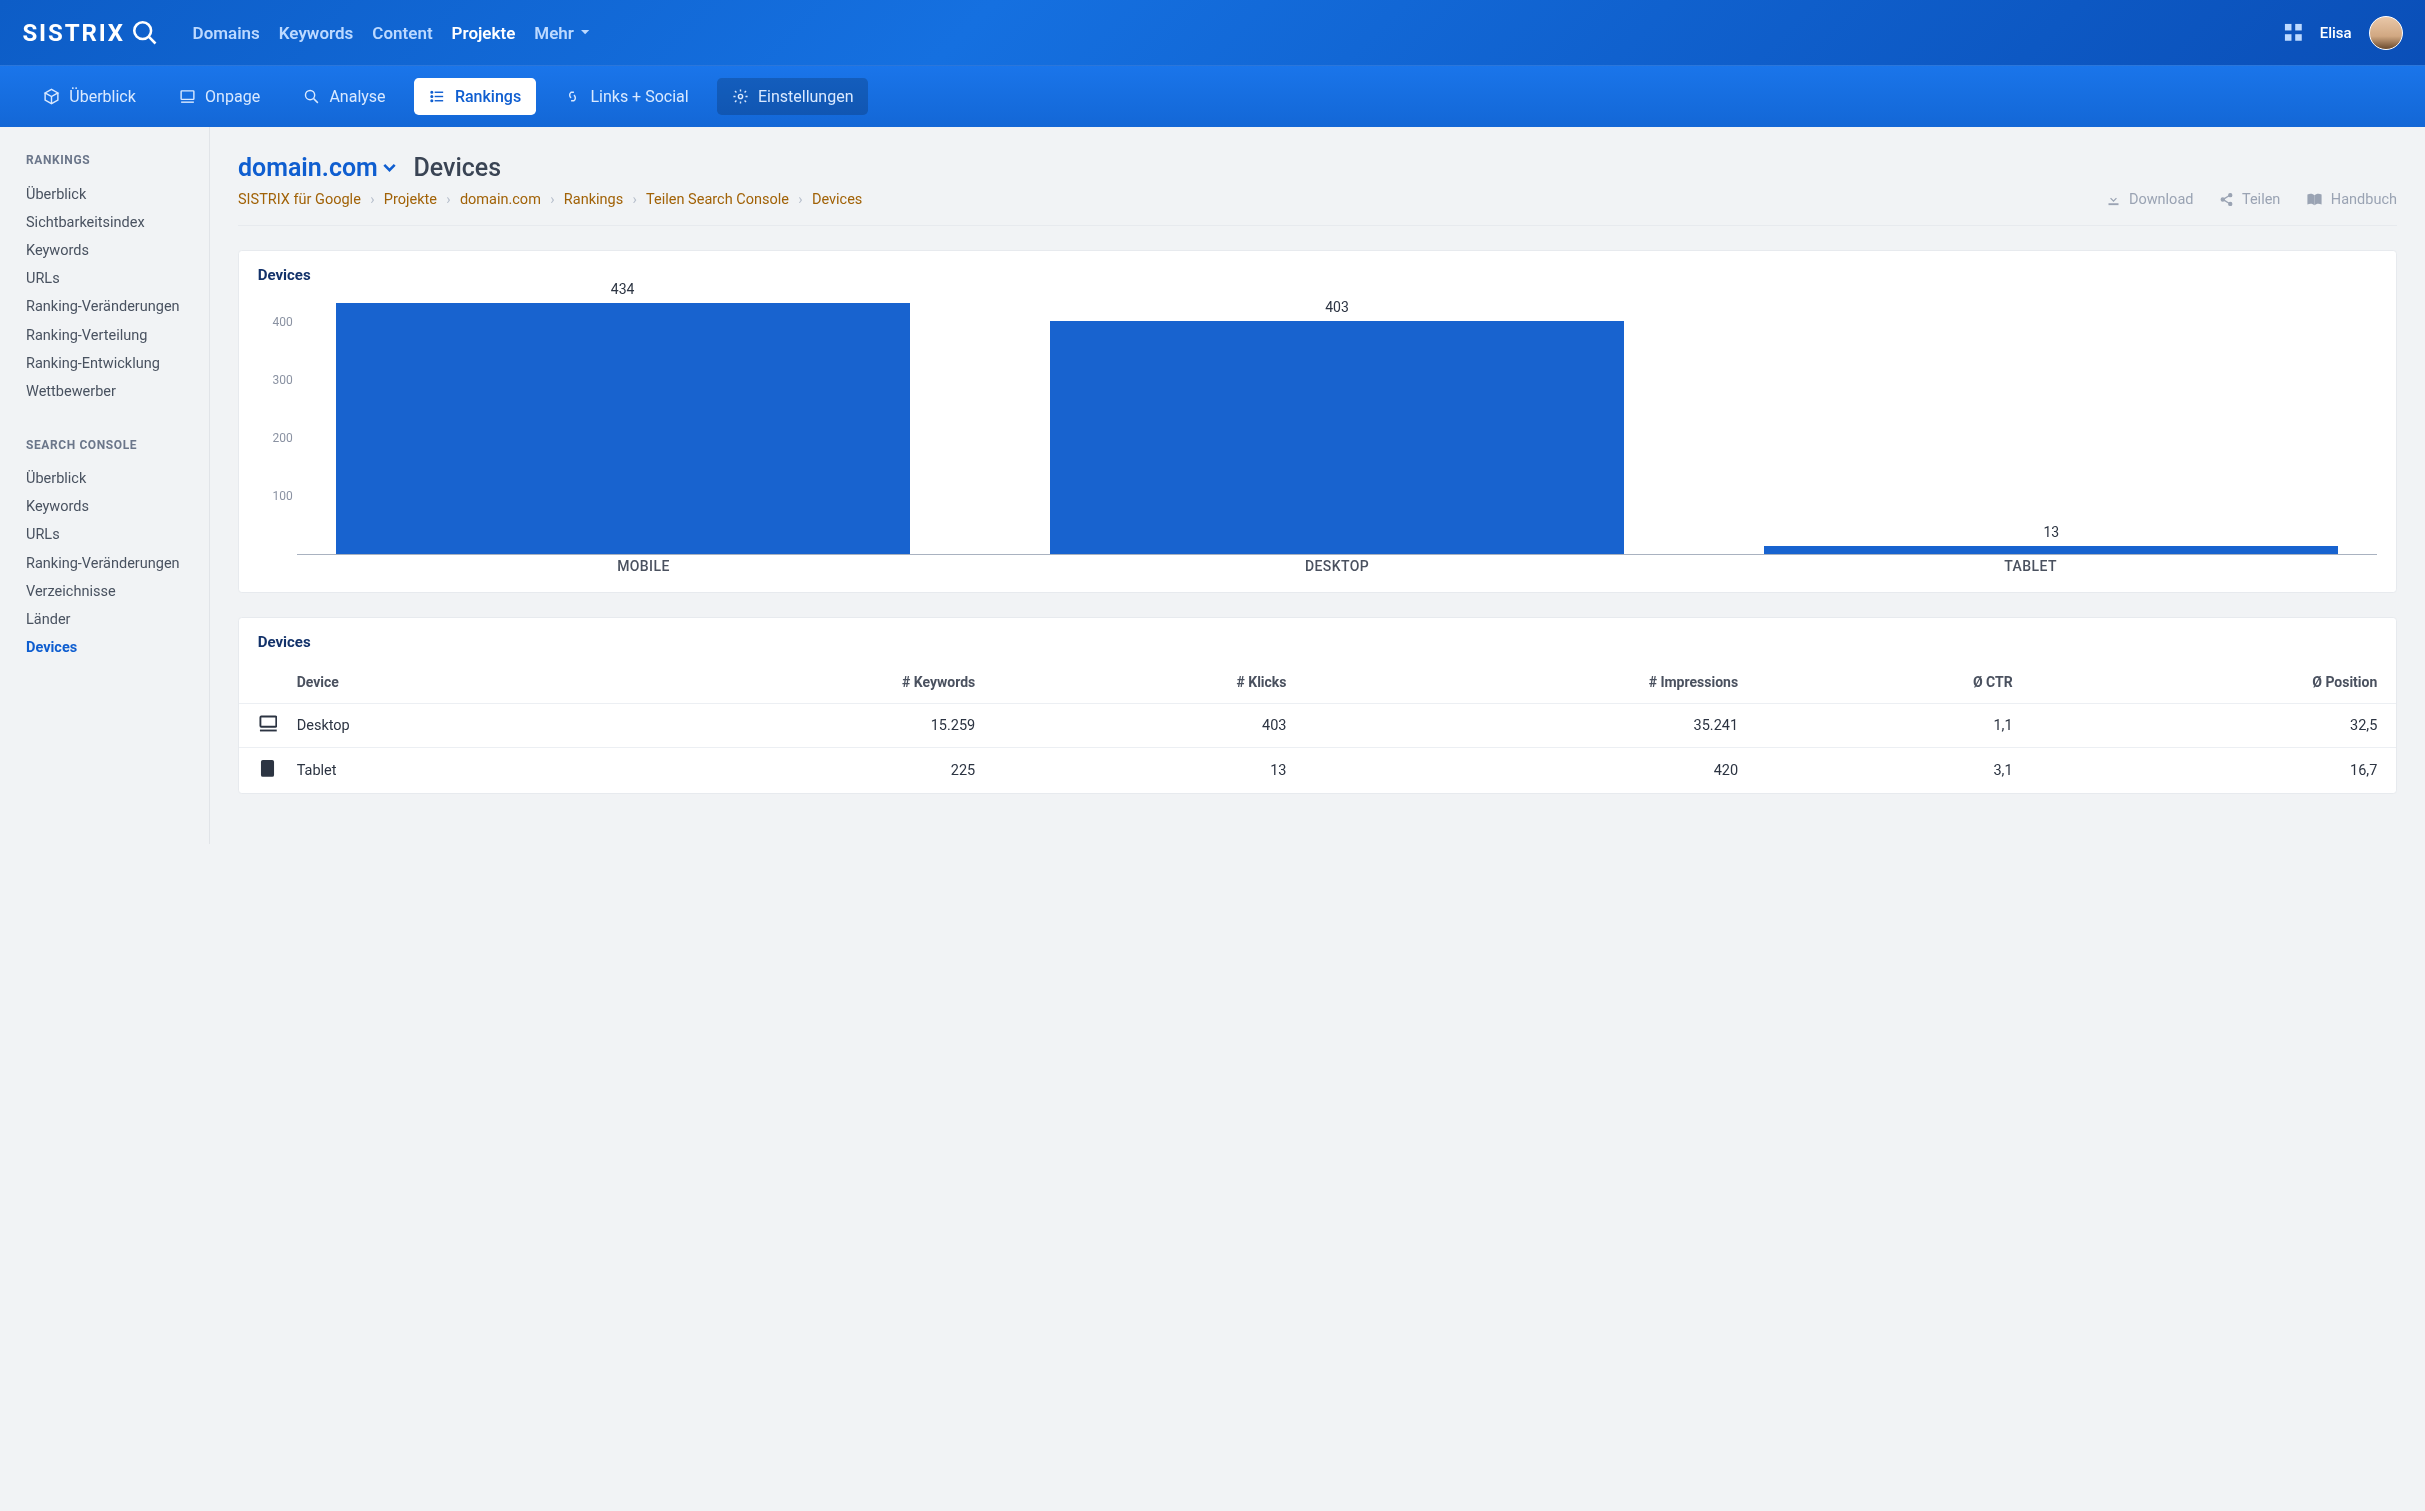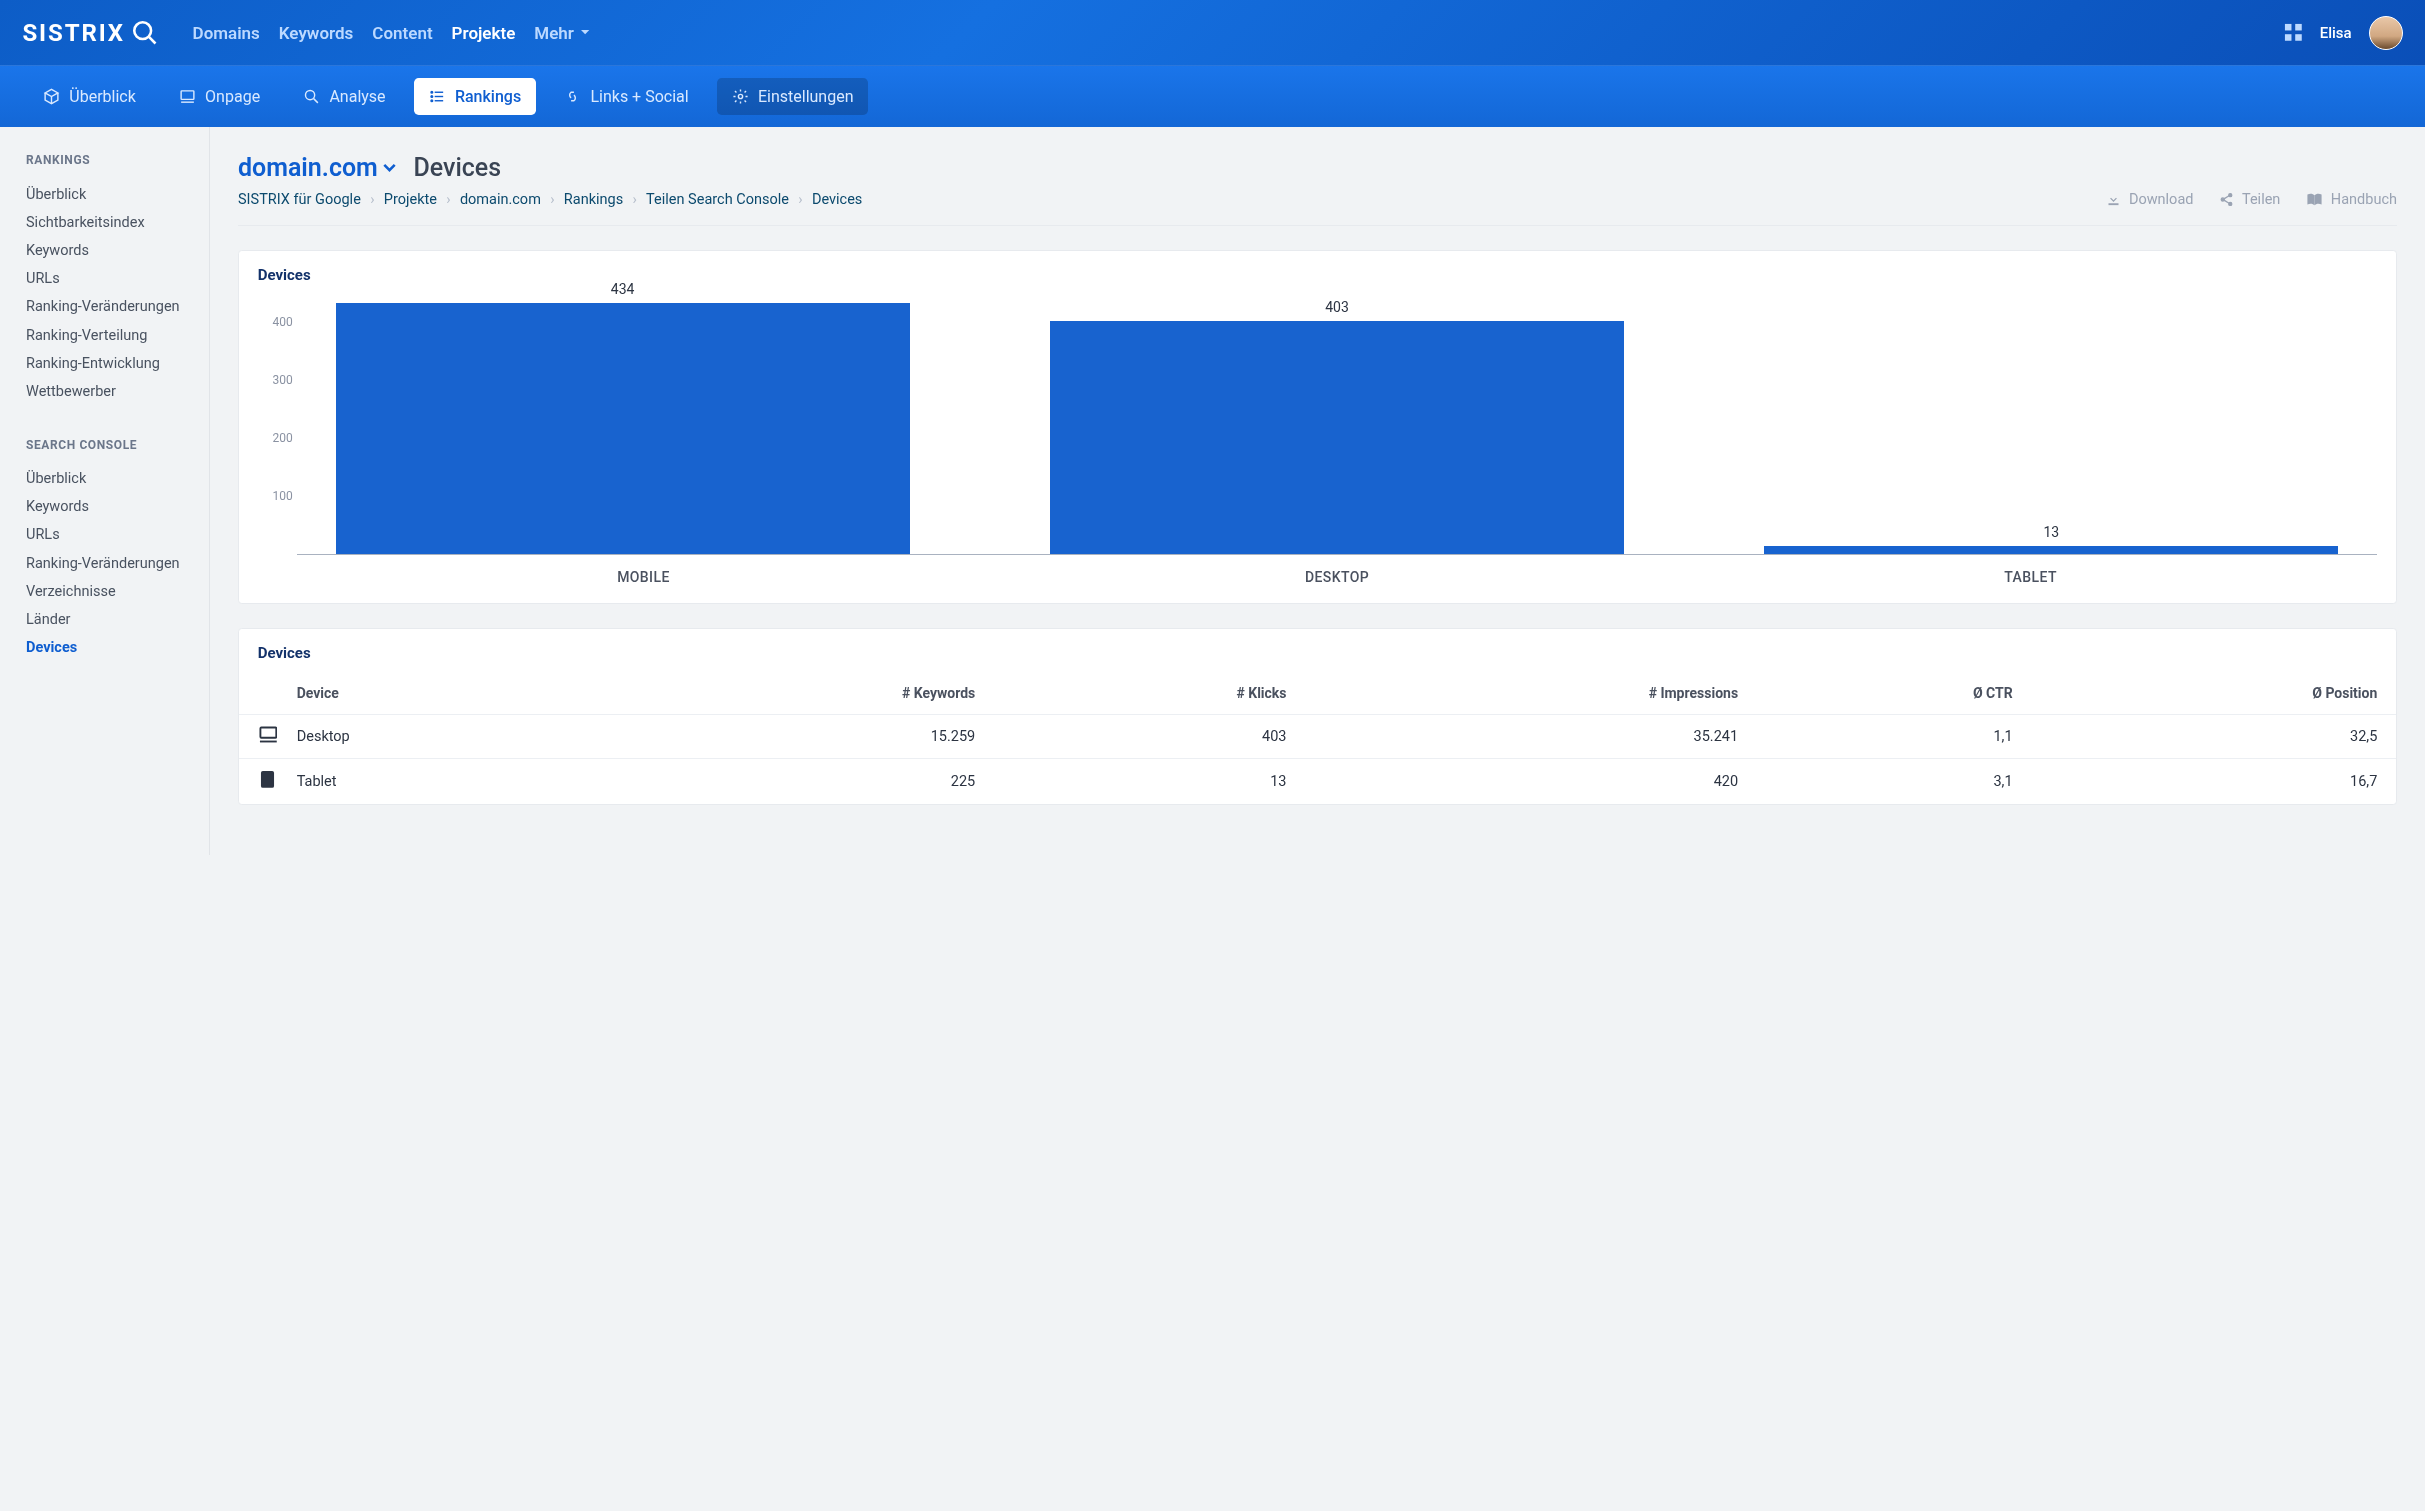--- a/index.html
+++ b/index.html
@@ -124,21 +124,21 @@
     justify-content: space-between;
     padding-bottom: 17px;
     border-bottom: 0.9px solid #e7eaee;
     margin-bottom: 24px;
   }
   .breadcrumb {
     display: flex; align-items: center; gap: 9.3px;
     color: #7a8596; font-size: 14.5px;
     flex-wrap: wrap;
   }
-  .breadcrumb a { color: #0c4a6e; text-decoration: none; cursor: pointer; }
+  .breadcrumb a { color: #a16207; text-decoration: none; cursor: pointer; }
   .breadcrumb .sep { color: #b7bfcc; }
   .page-actions { display: flex; align-items: center; gap: 26px; justify-content: space-between; }
   .page-action { display: flex; align-items: center; gap: 7.5px; color: #9aa3b3; font-size: 14.5px; cursor: pointer; }
   
   .card {
     background: #fff;
     border-radius: 3.7px;
     border: 0.9px solid #e7eaee;
     margin-bottom: 24px;
   }
@@ -169,21 +169,21 @@
   .chart-bar {
     width: 88%;
     background: #1863cf;
   }
   .chart-bar-label {
     position: absolute;
     font-size: 14px; color: #2c3442; font-weight: 400;
     text-align: center; width: 100%;
   }
   .chart-categories { display: flex; margin-left: 39px; }
-  .chart-cat { flex: 1; text-align: center; color: #4a515f; font-size: 14px; padding-top: 14px; font-weight: 500; letter-spacing: 0.4px; }
+  .chart-cat { flex: 1; text-align: center; color: #4a515f; font-size: 14px; padding-top: 3px; font-weight: 500; letter-spacing: 0.4px; }
   
   .table { width: 100%; border-collapse: collapse; }
   .table th {
     text-align: right;
     color: #4a515f;
     font-weight: 700;
     font-size: 14px;
     padding: 13px 18.7px;
   }
   .table th.left { text-align: left; }

